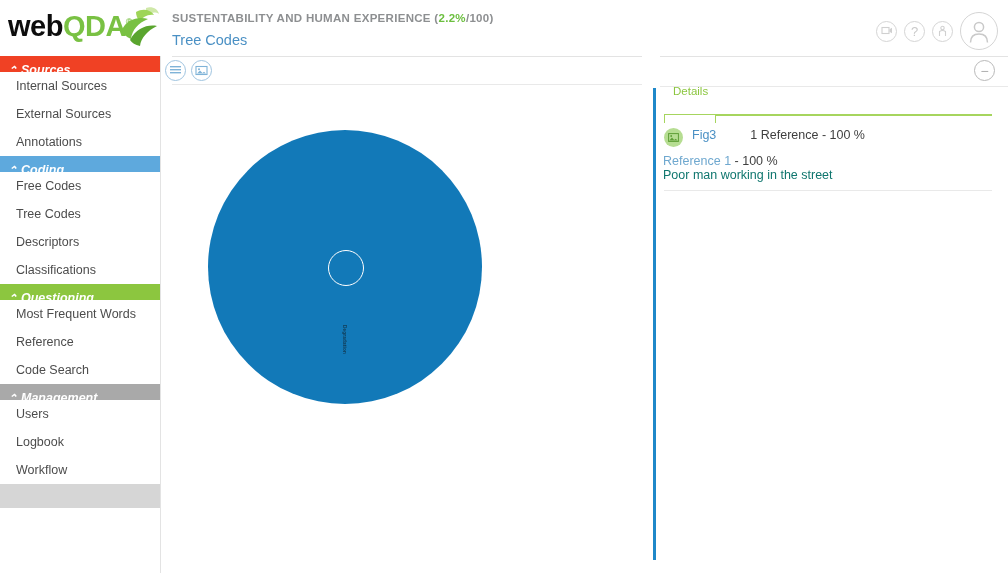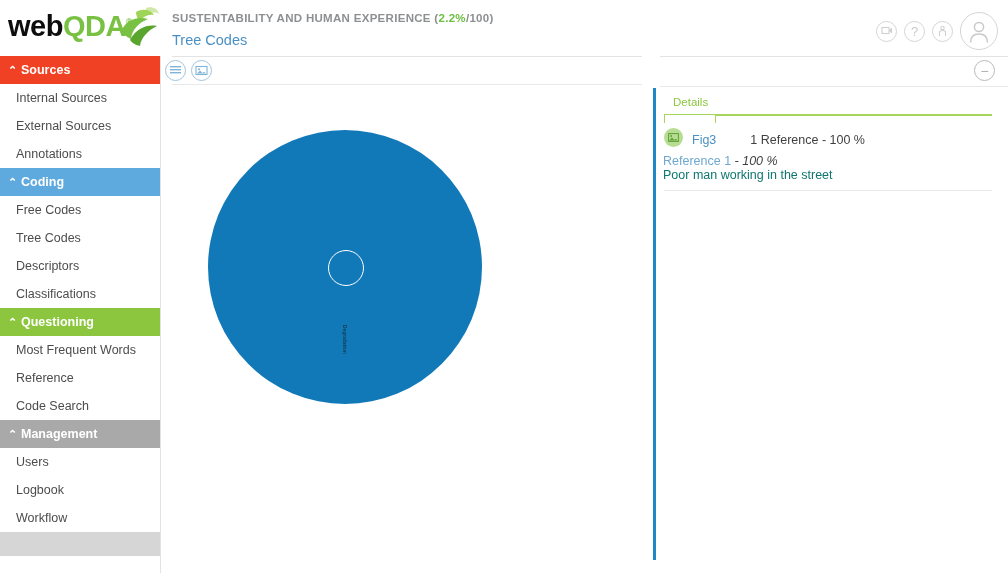--- a/index.html
+++ b/index.html
@@ -48,29 +48,30 @@
   .sidebar {
     position: absolute;
     left: 0; top: 56px;
     width: 160px;
     height: 517px;
     background: #ffffff;
     border-right: 1px solid #e3e3e3;
     overflow: hidden;
   }
   .nav-section {
-    height: 28px;
+    height: 16px;
     line-height: 28px;
     font-size: 12.5px;
     font-weight: bold;
     color: #ffffff;
     padding-left: 8px;
     box-sizing: border-box;
     position: relative;
     white-space: nowrap;
+    font-style: italic;
   }
   .nav-section .caret {
     display: inline-block;
     width: 13px;
     font-size: 11px;
     font-weight: bold;
     color: #ffffff;
   }
   .nav-item {
     height: 28px;
@@ -197,21 +198,21 @@
   .blue-divider {
     position: absolute;
     left: 653px; top: 88px;
     width: 2.5px;
     height: 472px;
     background: #1f88c9;
   }
 
   .details-tab-label {
     position: absolute;
-    left: 673px; top: 96px;
+    left: 673px; top: 85px;
     font-size: 11.5px;
     color: #8cc63f;
   }
   .tab-shape {
     position: absolute;
     left: 664px; top: 114px;
     width: 52px; height: 9px;
     border-left: 1.5px solid #a6d55e;
     border-right: 1.5px solid #a6d55e;
     border-top: 1.5px solid #a6d55e;
@@ -221,21 +222,21 @@
     position: absolute;
     left: 716px; top: 114px;
     width: 276px; height: 1.5px;
     background: #a6d55e;
   }
 
   .fig-row {
     position: absolute;
     left: 664px; top: 128px;
     display: flex;
-    align-items: flex-end;
+    align-items: flex-start;
   }
   .fig-icon {
     width: 19px; height: 19px;
     border-radius: 50%;
     background: #b6dd92;
     display: flex;
     align-items: center;
     justify-content: center;
   }
   .fig-name {
@@ -247,21 +248,21 @@
     margin-left: 34px;
     font-size: 12.5px;
     color: #3f3f3f;
   }
   .ref-line {
     position: absolute;
     left: 663px; top: 154px;
     font-size: 12.5px;
   }
   .ref-link { color: #6fa8cf; }
-  .ref-rest { color: #3f3f3f; font-style: italic; }
+  .ref-rest { color: #3f3f3f; }
   .ref-text {
     position: absolute;
     left: 663px; top: 168px;
     font-size: 12.5px;
     color: #0f766e;
   }
   .panel-sep {
     position: absolute;
     left: 664px; top: 190px;
     width: 328px; height: 1px;

